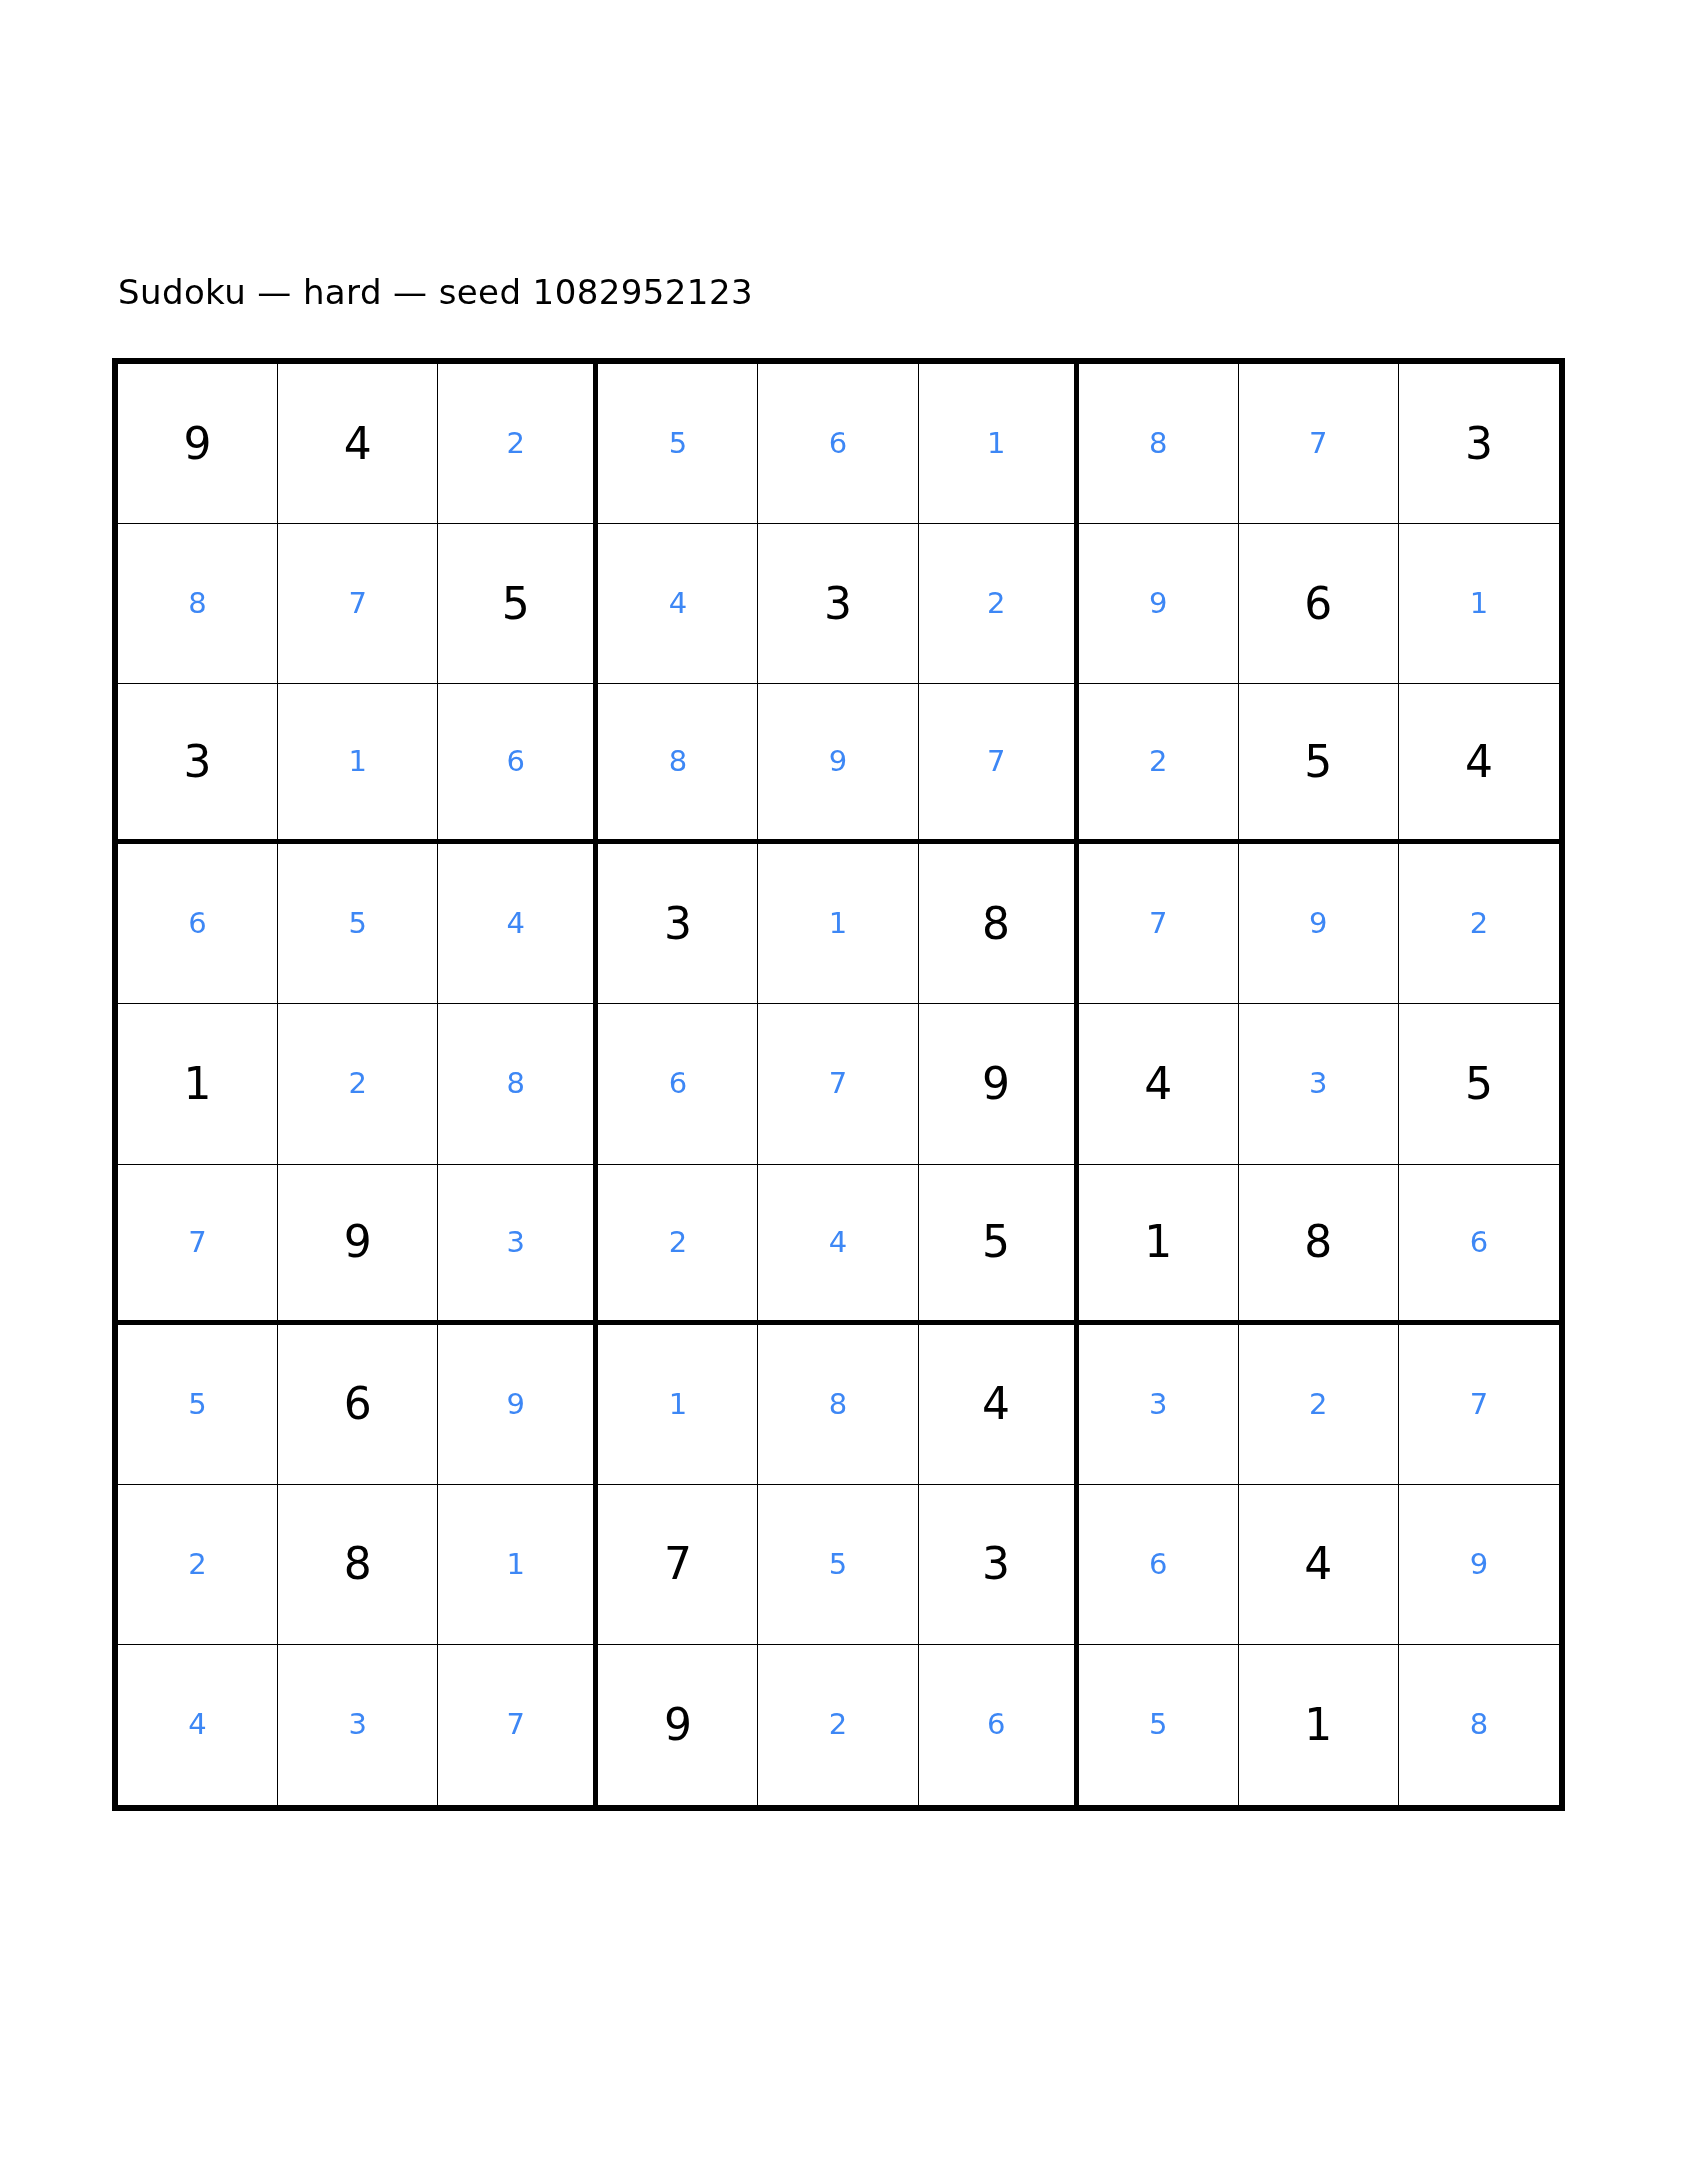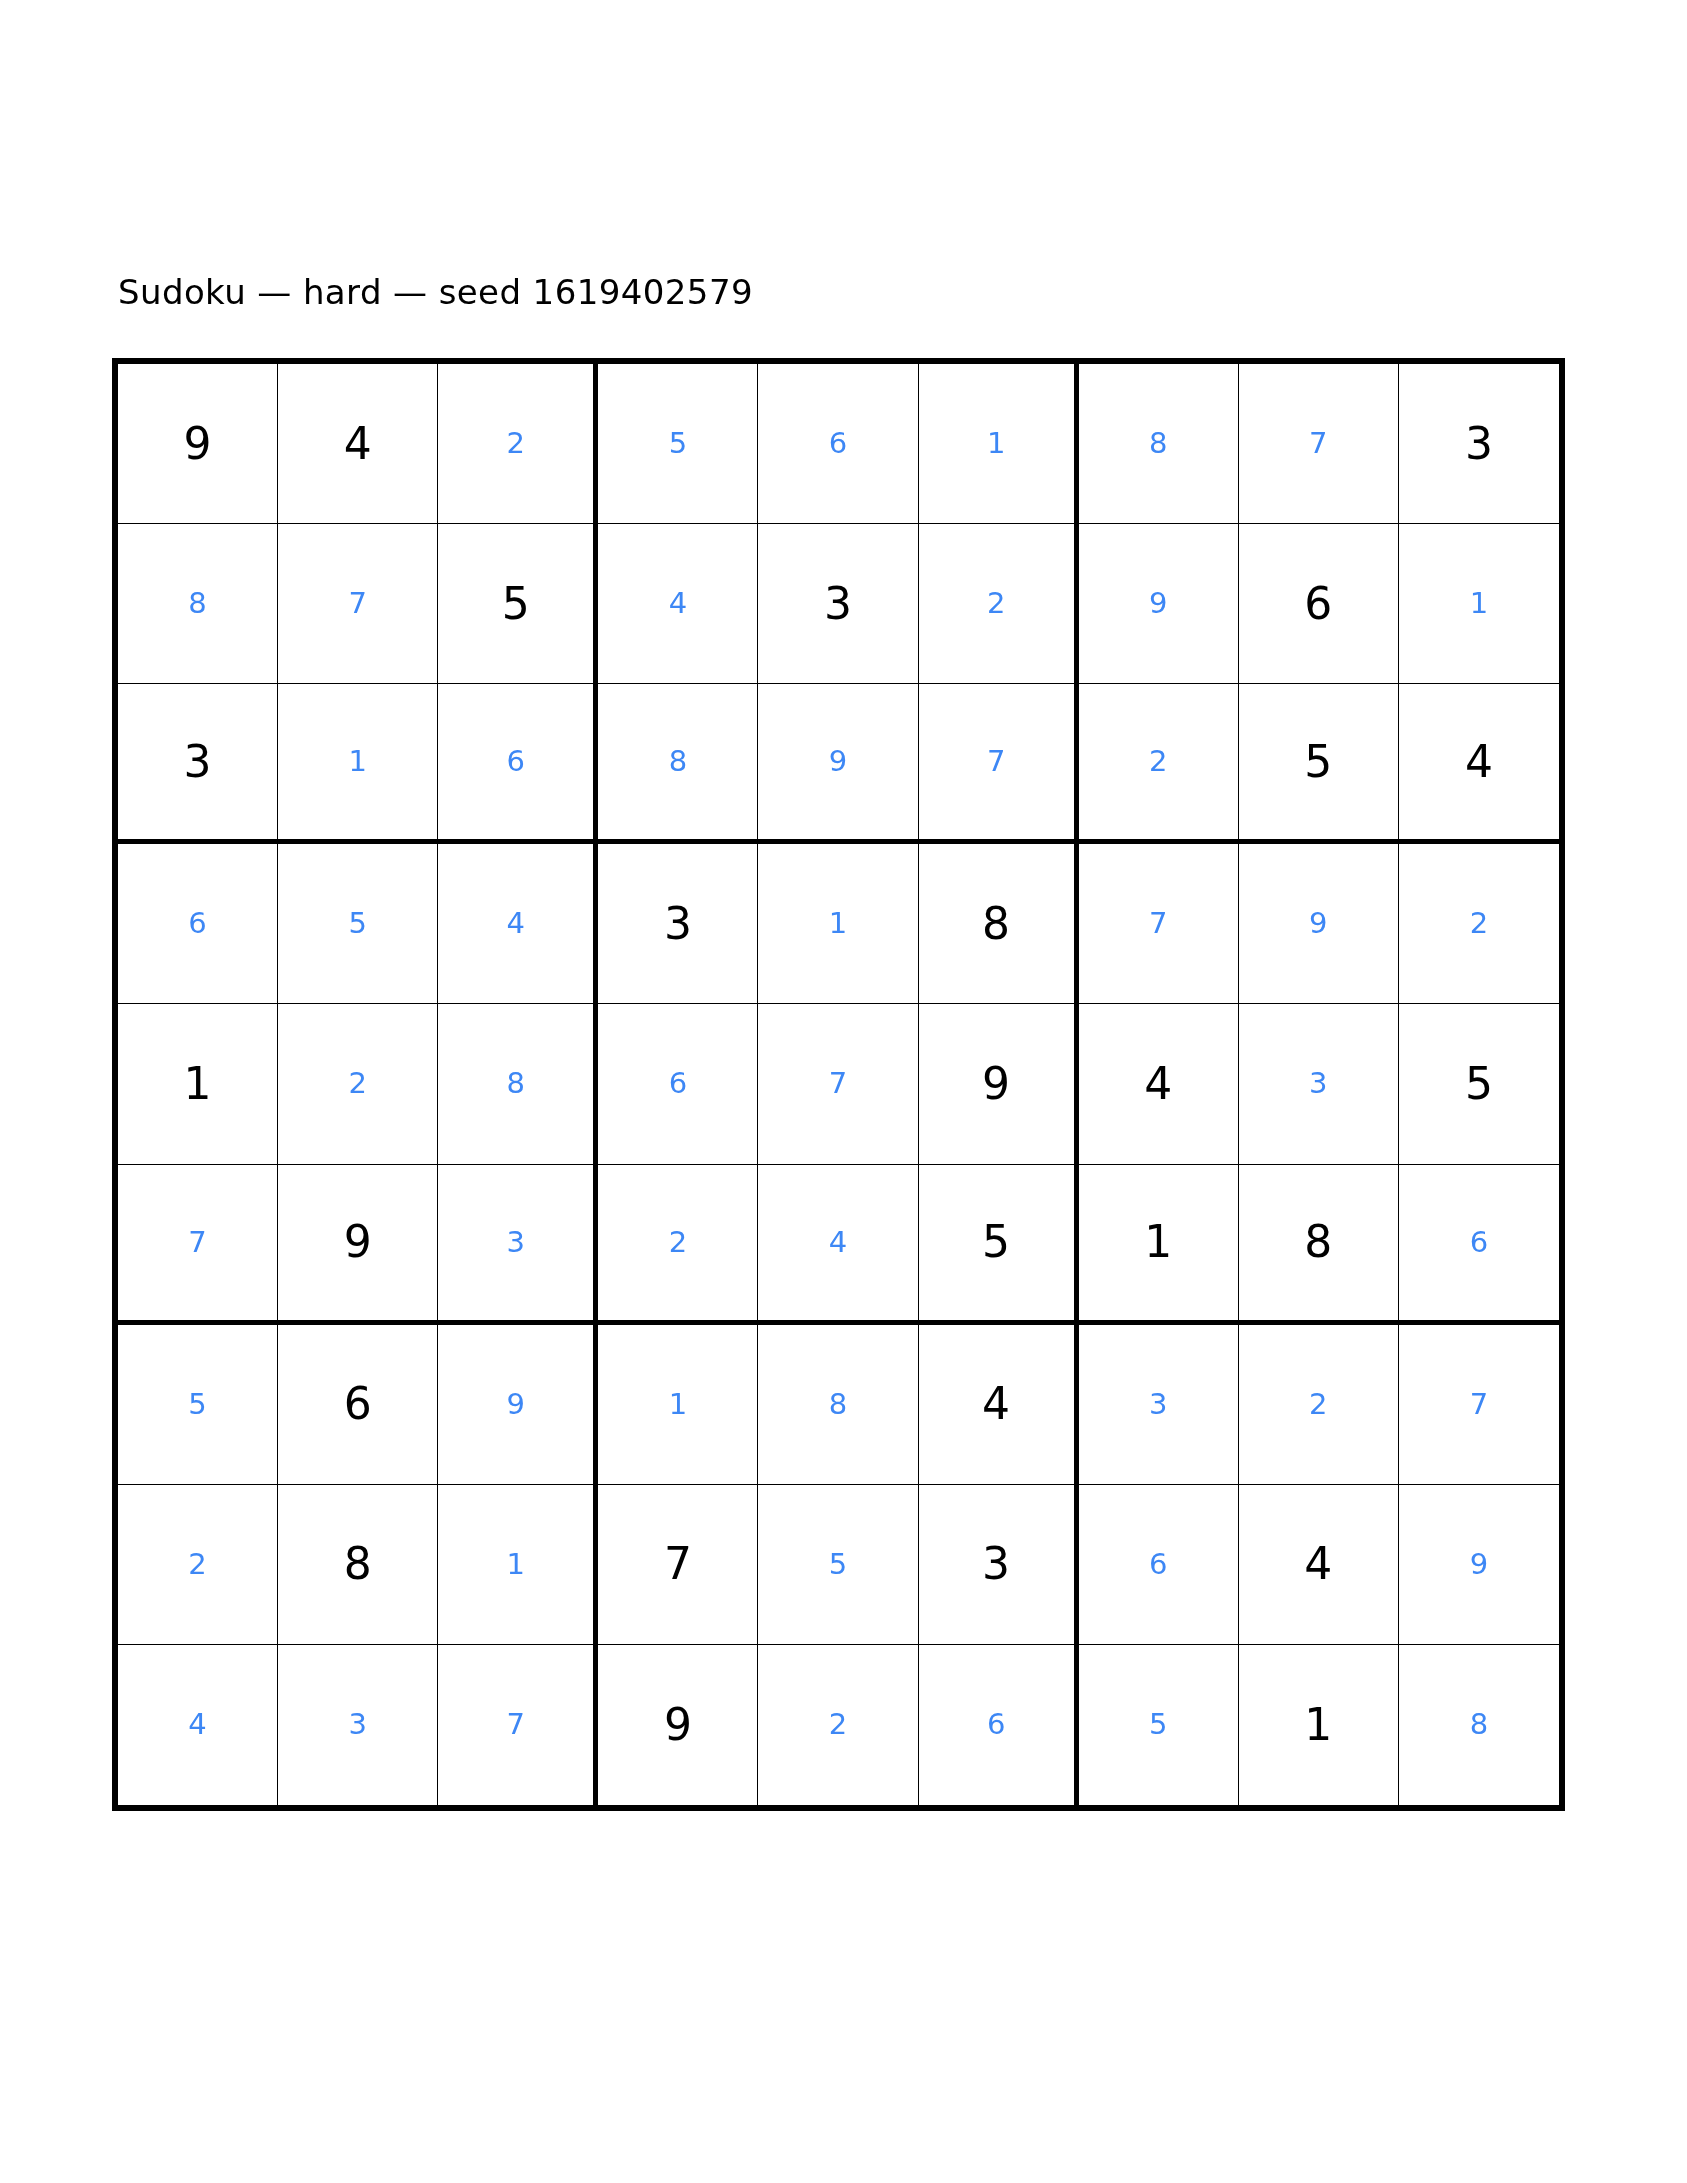--- a/index.html
+++ b/index.html
@@ -79,21 +79,21 @@
   }
   .filled {
     color: #3d87f5;
     font-size: 29px;
   }
 </style>
 </head>
 <body>
 
 <div class="page">
-  <div class="title">Sudoku — hard — seed 1619402579</div>
+  <div class="title">Sudoku — hard — seed 1082952123</div>
   <div class="board">
     <div class="grid" id="sudoku-grid">
         <div class="cell">
           <span class="val given">9</span>
         </div>
         <div class="cell">
           <span class="val given">4</span>
         </div>
         <div class="cell col-right-thick">
           <span class="val filled">2</span>

